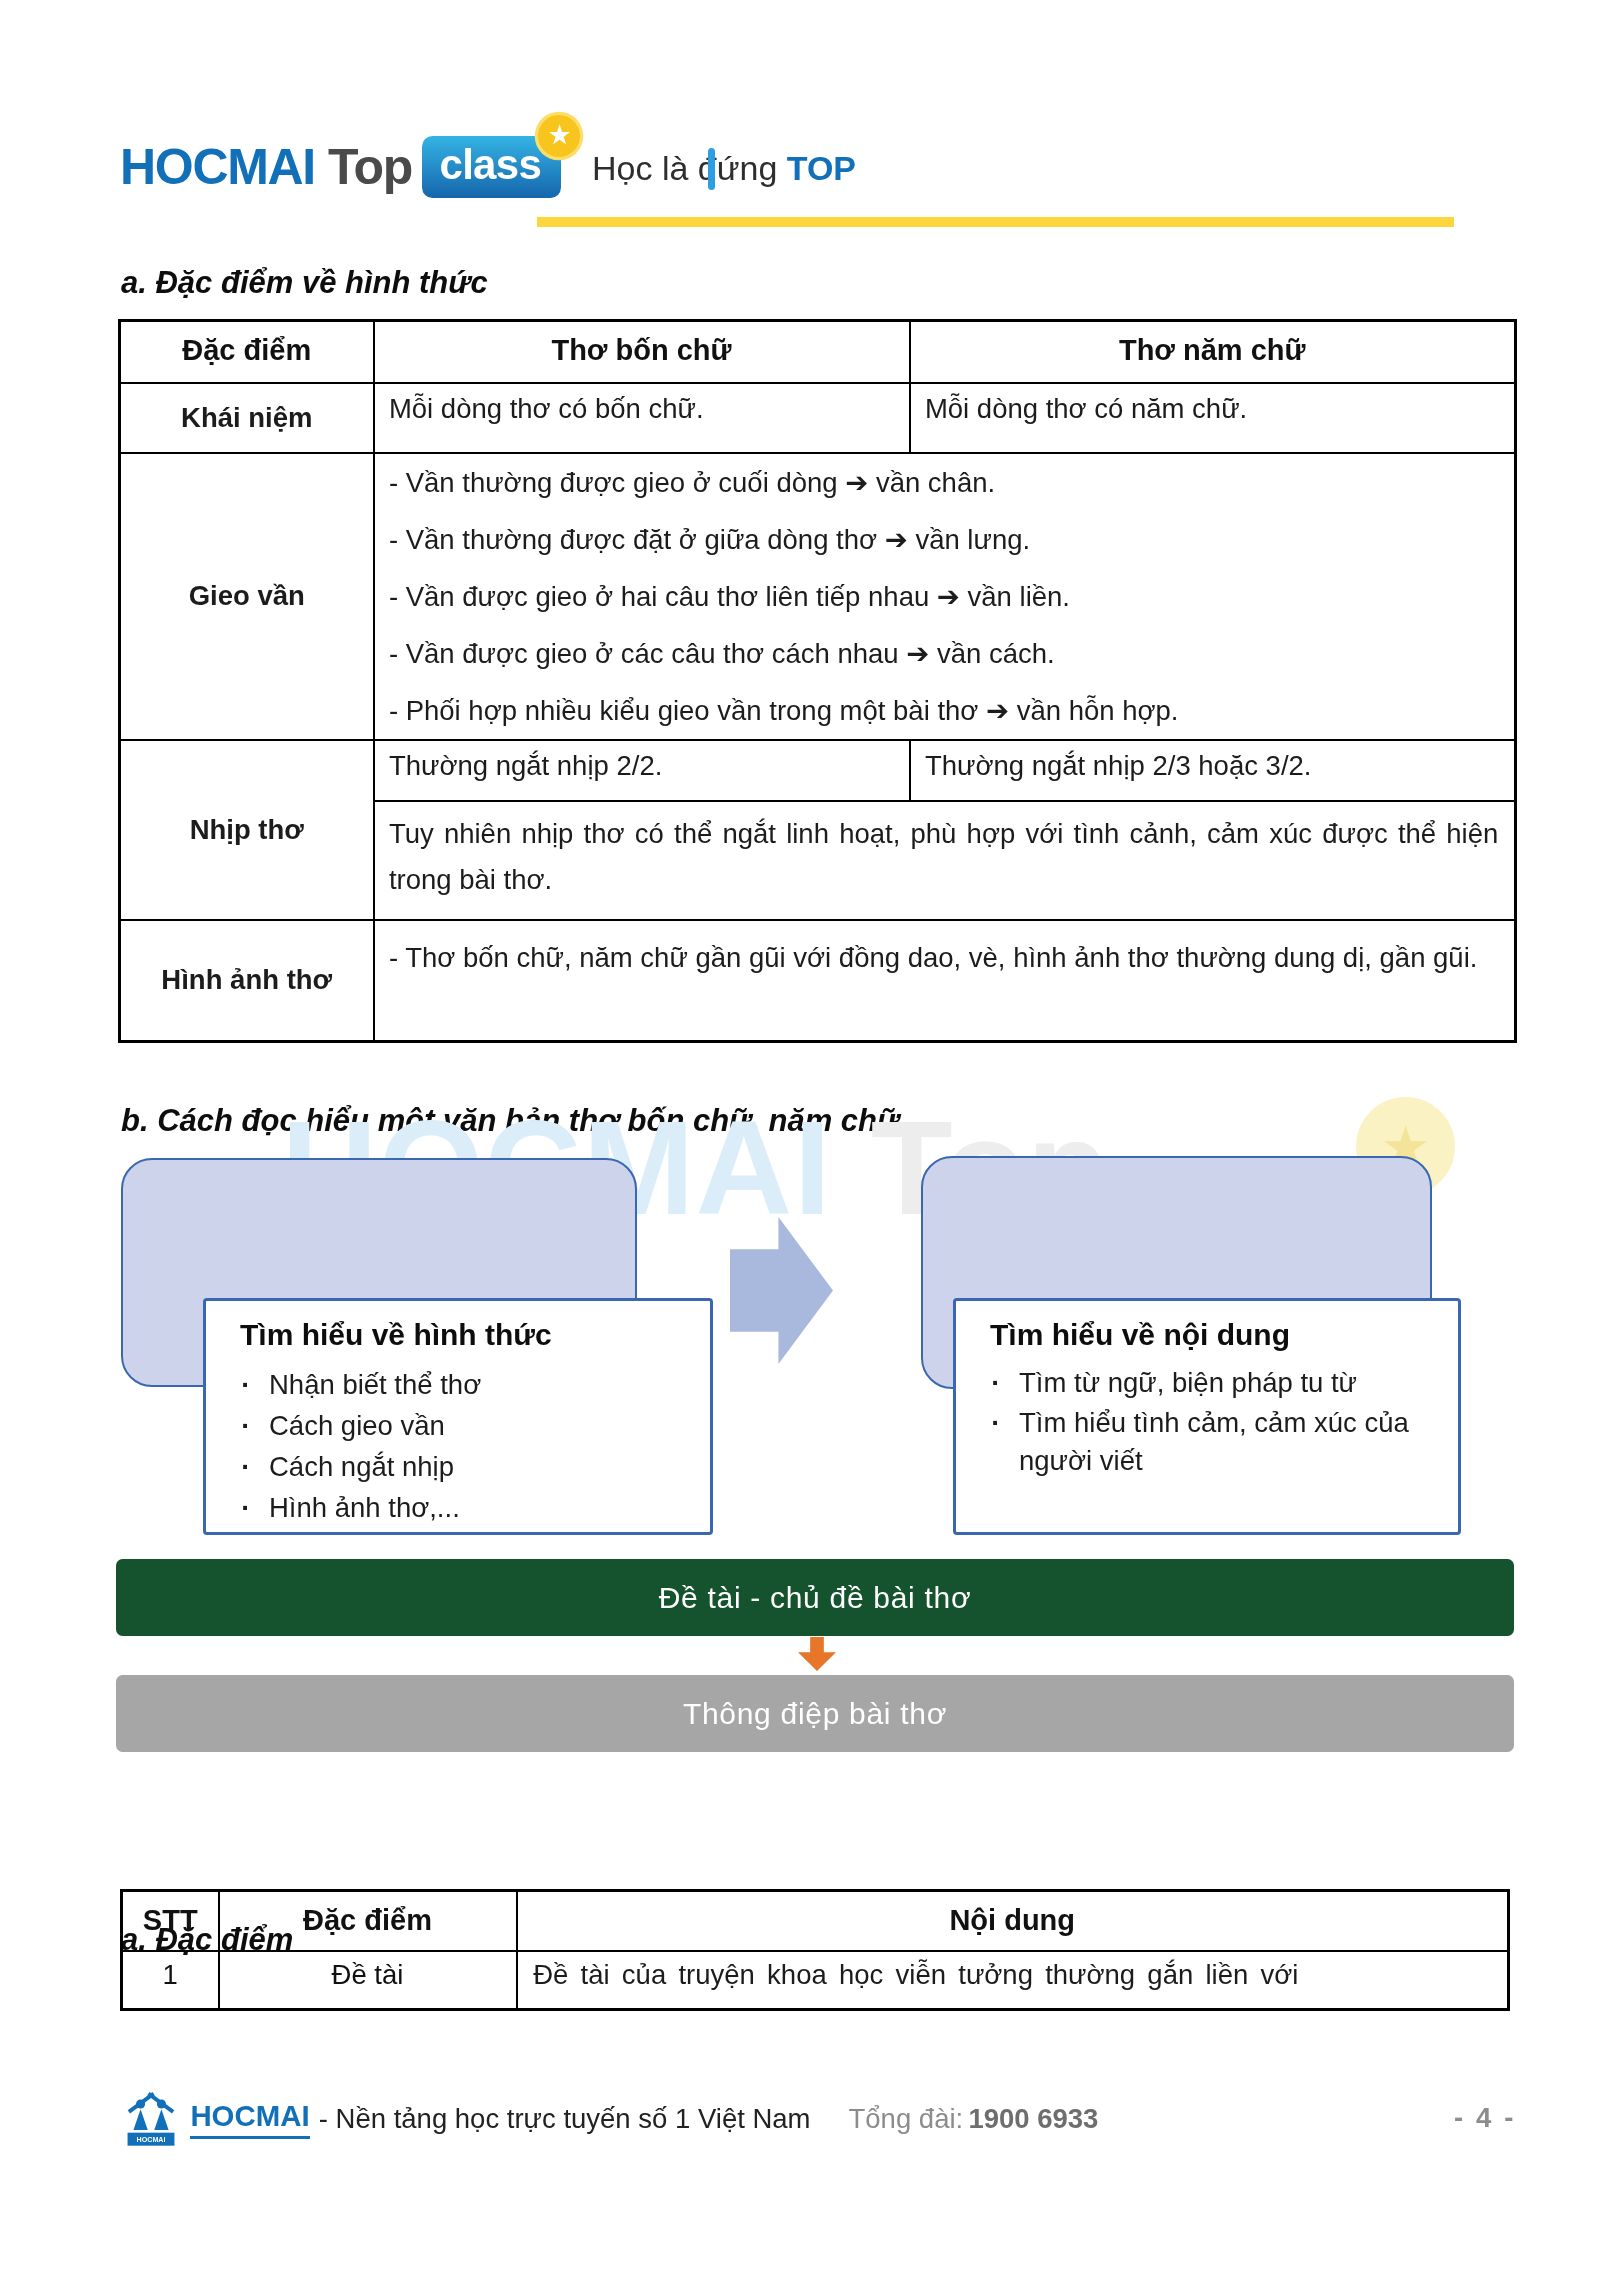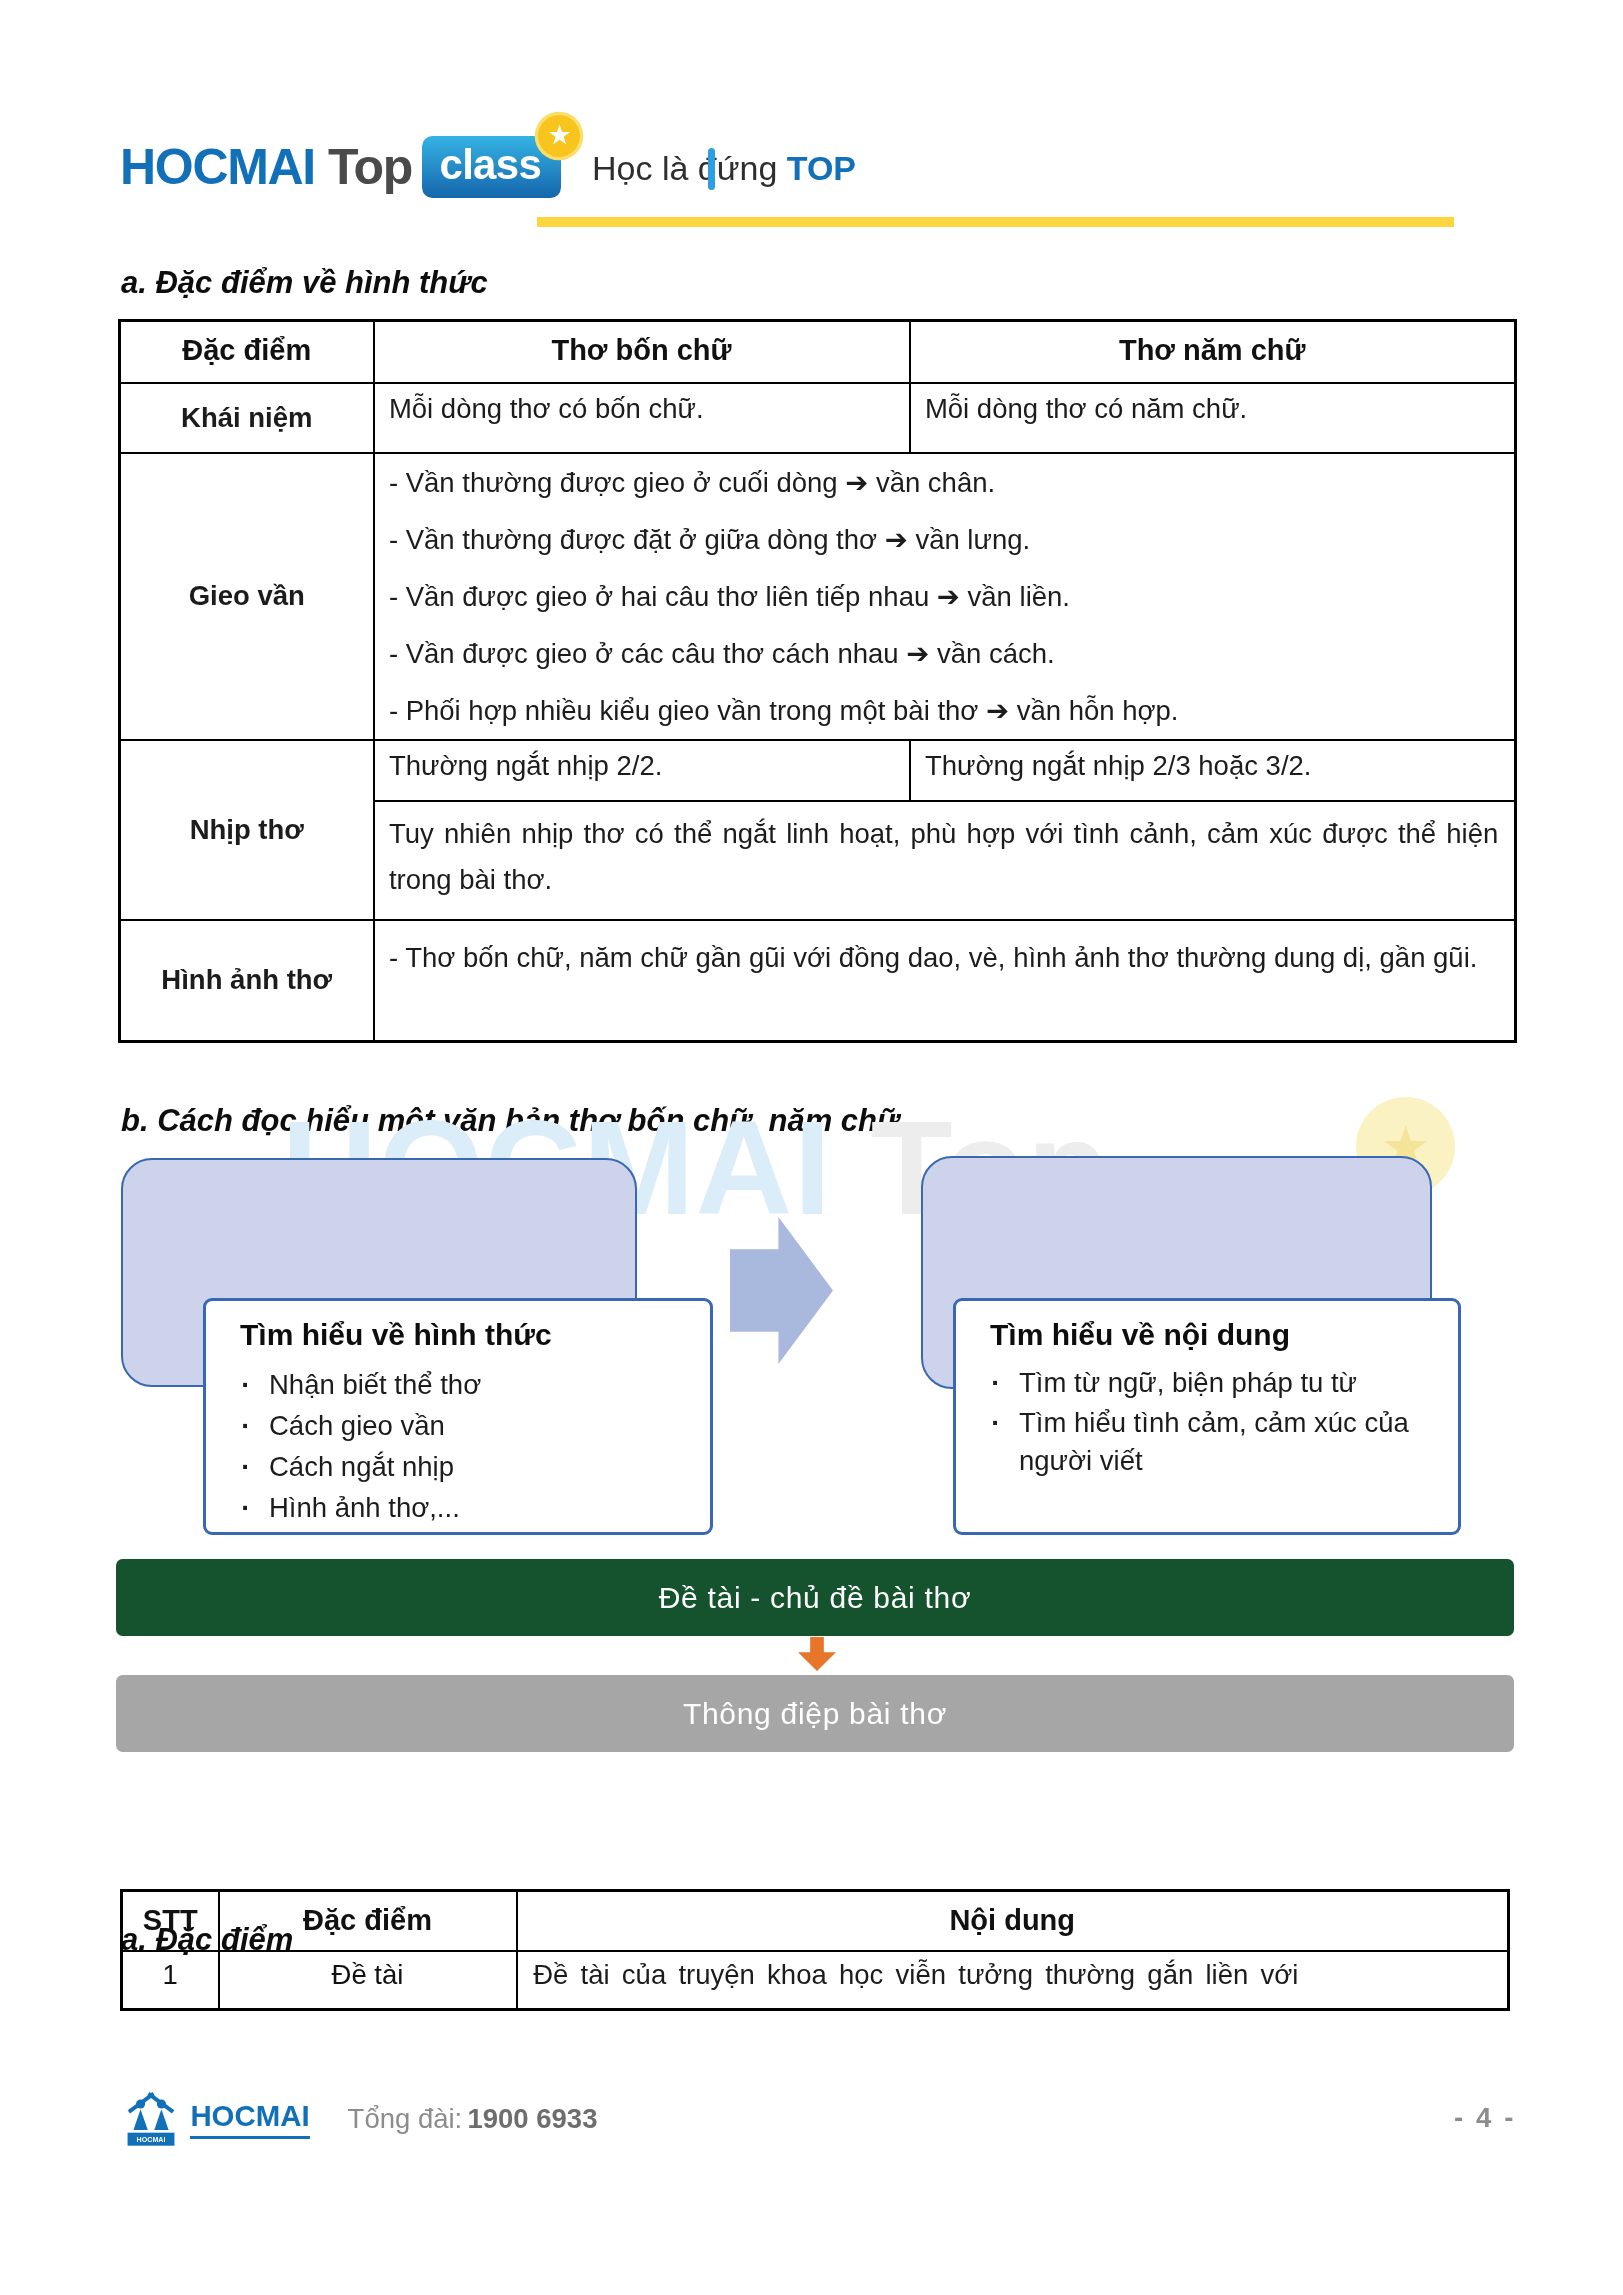--- a/index.html
+++ b/index.html
@@ -44,21 +44,21 @@
                color:#DAEDF9; z-index:0; white-space:nowrap; }
   .watermark .wm2 { color:#EDEDED; }
   .wm-badge { position:absolute; left:1356px; top:1097px; width:99px; height:99px; border-radius:50%;
               background:#FBF2C4; z-index:0; display:flex; align-items:center; justify-content:center; }
   .wm-badge span { color:#F4E49A; font-size:56px; }
   .lav { position:absolute; background:#CDD3EA; border:2.6px solid #3A67B1; border-radius:31px; z-index:1; }
   .lav.left  { left:121px;  top:1158px; width:516px; height:229px; }
   .lav.right { left:921px; top:1156px; width:511px; height:233px; }
   .block-arrow { position:absolute; left:730px; top:1217px; width:103px; height:147px; background:#A9B8DD; z-index:1;
                  clip-path:polygon(0 22%,47% 22%,47% 0,100% 50%,47% 100%,47% 78%,0 78%); }
-  .wbox { position:absolute; background:#fff; border:3.3px solid #3A67B1; border-radius:9px; z-index:2; padding:17px 19.6px 0 34px; }
+  .wbox { position:absolute; background:#fff; border:3.3px solid #3A67B1; border-radius:4px; z-index:2; padding:17px 19.6px 0 34px; }
   .wbox.left  { left:203px;  top:1298px; width:510px; height:237px; }
   .wbox.right { left:953px; top:1298px; width:508px; height:237px; }
   .wbox .title { font-size:30px; font-weight:800; color:#0d0d0d; margin-bottom:11.8px; }
   .wbox .bullet { display:flex; align-items:flex-start; font-size:27.5px; color:#1c1c1c; }
   .wbox.left  .bullet { line-height:41px; }
   .wbox.right .bullet { line-height:38px; margin-bottom:2.6px; }
   .bullet .dot { width:29px; flex:0 0 29px; text-align:left; padding-left:1.3px; font-weight:700; }
 
   .bar { position:absolute; left:116px; width:1398px; height:77px; border-radius:6.5px; z-index:2;
          display:flex; align-items:center; justify-content:center; color:#fff; font-size:30px; letter-spacing:0.7px; }
@@ -225,18 +225,19 @@
       <line x1="4" y1="32" x2="42" y2="4" stroke="#1270B8" stroke-width="6"></line>
       <line x1="34" y1="4" x2="72" y2="32" stroke="#1270B8" stroke-width="6"></line>
       <circle cx="22" cy="20" r="7" fill="#1270B8"></circle>
       <polygon points="22,28 11,60 33,60" fill="#1270B8"></polygon>
       <circle cx="54" cy="20" r="7" fill="#1270B8"></circle>
       <polygon points="54,28 43,60 65,60" fill="#1270B8"></polygon>
       <rect x="2" y="64" width="72" height="20" fill="#1270B8"></rect>
       <text x="38" y="79" text-anchor="middle" fill="#ffffff" font-size="11" font-weight="bold" font-family="Liberation Sans, sans-serif">HOCMAI</text>
     </svg>
     <span class="f-brand">HOCMAI</span>
+    <span class="f-desc">- Nền tảng học trực tuyến số 1 Việt Nam</span>
     <span class="f-hot"><span>Tổng đài:</span><b>1900 6933</b></span>
   </div>
   <div class="f-page">- 4 -</div>
 
 </div>
 
 
 </body></html>

